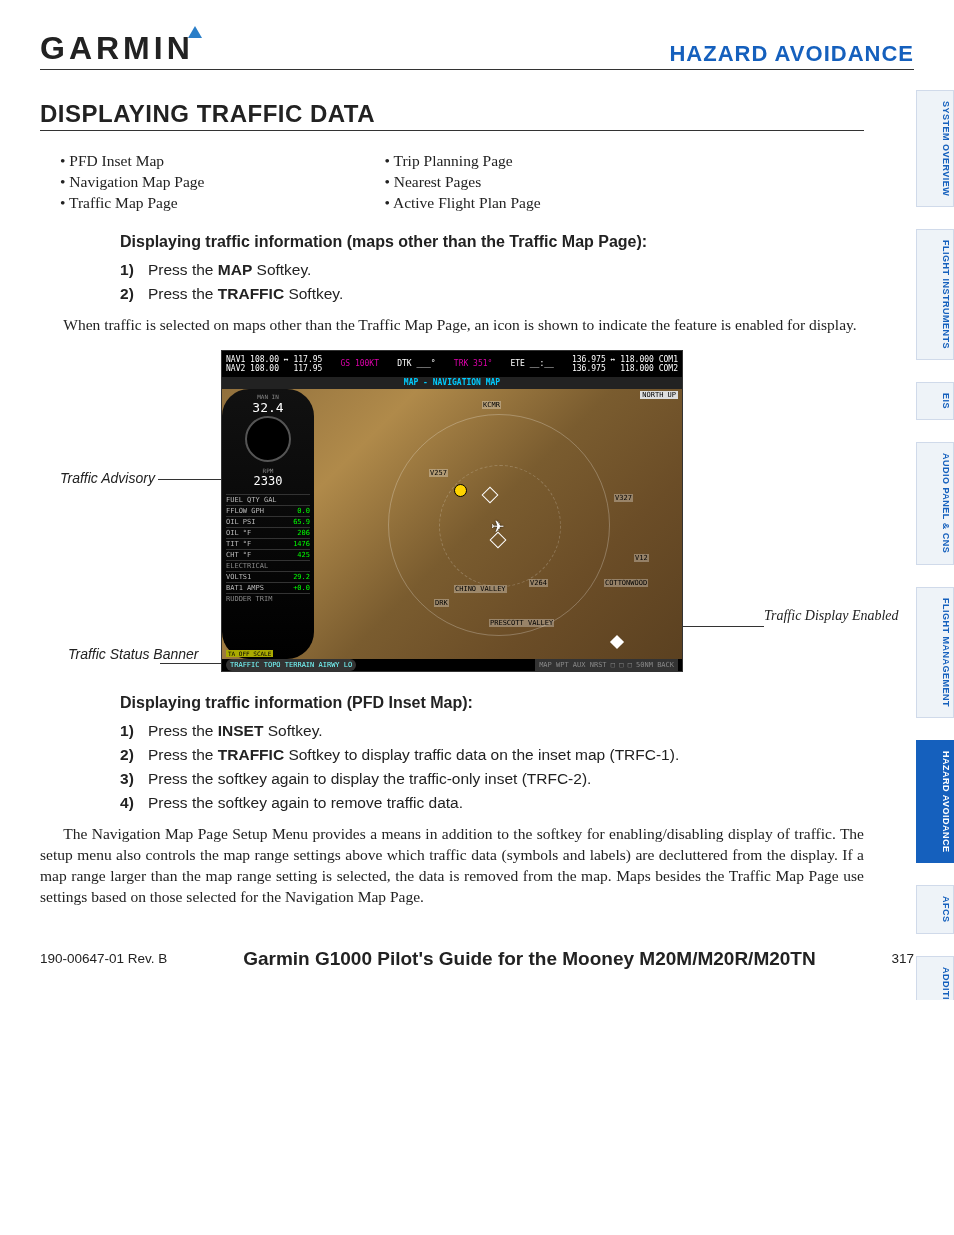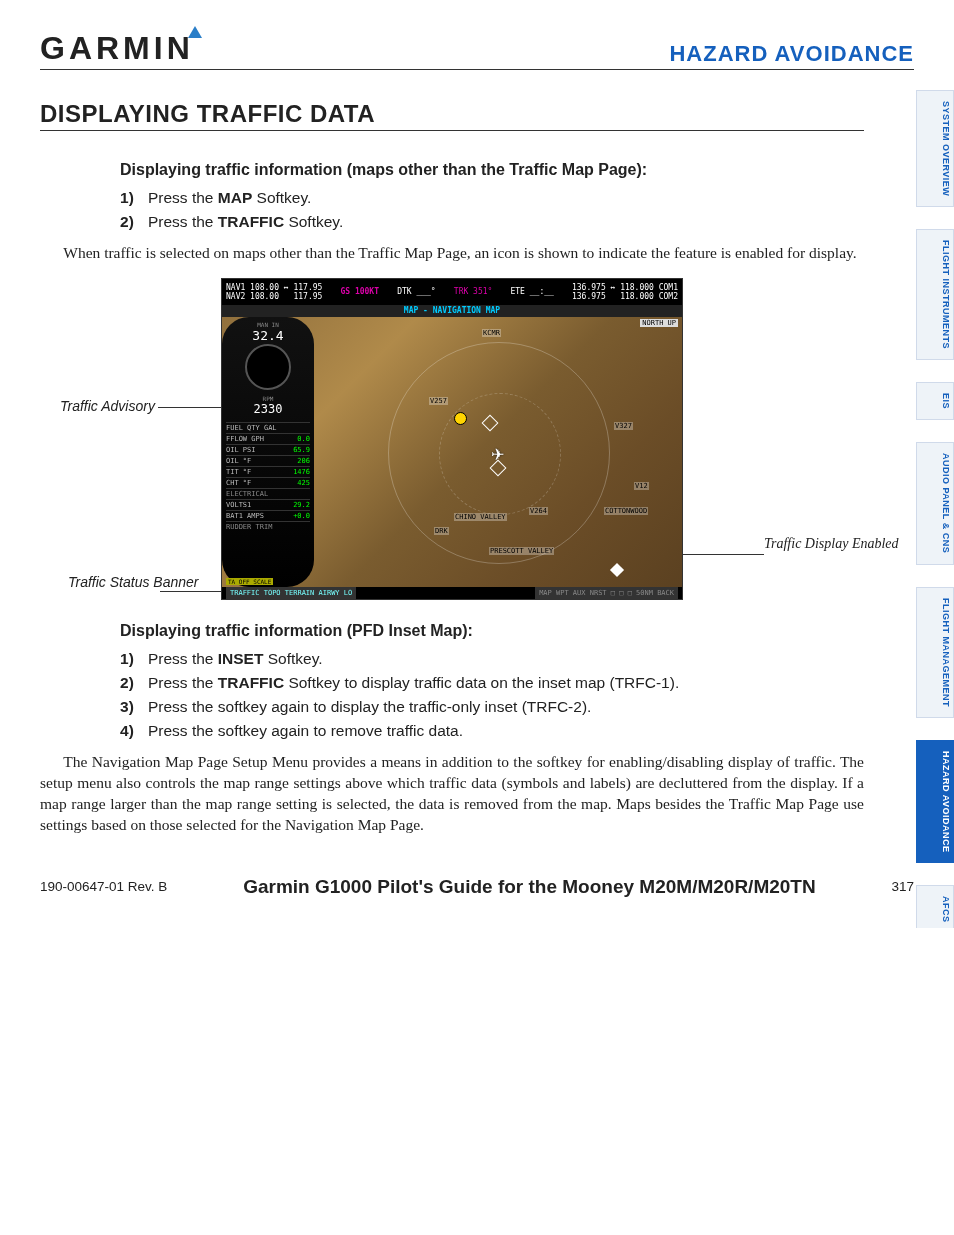--- a/index.html
+++ b/index.html
@@ -178,21 +178,21 @@
   .nm-left .rows { margin-top:6px; }
   .nm-left .row { display:flex; justify-content:space-between; border-top:1px solid #333; padding:1px 0; }
   .nm-left .row span:last-child { color:#0f0; }
   .nm-bottom {
     position:absolute; bottom:0; left:0; right:0; height:12px;
     background:#000; color:#888; font-family: monospace; font-size:7px;
     display:flex; justify-content:space-between; padding:0 4px;
     line-height:12px;
   }
   .nm-bottom .sk { background:#333; padding:0 4px; }
-  .nm-bottom .sk.on { color:#7ff; }
+  .nm-bottom .sk.on { color:#7ff;border-radius:6px; }
   .map-body {
     position:absolute; left:92px; right:0; top:38px; bottom:12px;
   }
   .compass {
     position:absolute; left:50%; top:50%;
     width:220px; height:220px; margin:-110px 0 0 -110px;
     border:1px solid rgba(255,255,255,0.25); border-radius:50%;
   }
   .compass::after{
     content:""; position:absolute; left:50%; top:50%;
@@ -261,20 +261,32 @@
     <div class="tab">AFCS</div>
     <div class="tab">ADDITIONAL FEATURES</div>
     <div class="tab">APPENDICES</div>
     <div class="tab">INDEX</div>
   </div>
 
   <div class="content">
     <h2 class="section">DISPLAYING TRAFFIC DATA</h2>
 
 
+    <div class="two-col">
+      <ul>
+        <li>PFD Inset Map</li>
+        <li>Navigation Map Page</li>
+        <li>Traffic Map Page</li>
+      </ul>
+      <ul style="margin-left:120px">
+        <li>Trip Planning Page</li>
+        <li>Nearest Pages</li>
+        <li>Active Flight Plan Page</li>
+      </ul>
+    </div>
 
     <div class="sub-head">Displaying traffic information (maps other than the Traffic Map Page):</div>
     <ol class="steps">
       <li><span>Press the </span><b>MAP</b><span> Softkey.</span></li>
       <li><span>Press the </span><b>TRAFFIC</b><span> Softkey.</span></li>
     </ol>
 
     <p class="body">When traffic is selected on maps other than the Traffic Map Page, an icon is shown to indicate the feature is enabled for display.</p>
 
     <div class="figure-wrap">
@@ -283,21 +295,21 @@
       <div class="callout-line" style="left:118px; top:129px; width:128px;"></div>
       <div class="callout" style="left:28px; top:296px; text-align:right; width:90px;">Traffic Status Banner</div>
       <div class="callout-line" style="left:120px; top:313px; width:78px;"></div>
       <div class="callout" style="right:5px; top:258px; width:95px; text-align:left;font-family:Liberation Serif, serif;">Traffic Display Enabled</div>
       <div class="callout-line" style="right:100px; top:276px; width:95px;"></div>
 
       <div class="nav-map">
         <div class="nm-top">
           <span>NAV1 108.00 ↔ 117.95
 NAV2 108.00   117.95</span>
-          <span style="color:#d0a;font-weight:bold;">GS 100KT</span>
+          <span style="color:#d0a;">GS 100KT</span>
           <span>DTK ___°</span>
           <span style="color:#d0a;">TRK 351°</span>
           <span>ETE __:__</span>
           <span>136.975 ↔ 118.000 COM1
 136.975   118.000 COM2</span>
         </div>
         <div class="nm-sub">MAP - NAVIGATION MAP</div>
         <div class="nm-left">
           <div style="font-size:6px;color:#888">MAN IN</div>
           <div style="color:#fff;font-size:13px">32.4</div>

